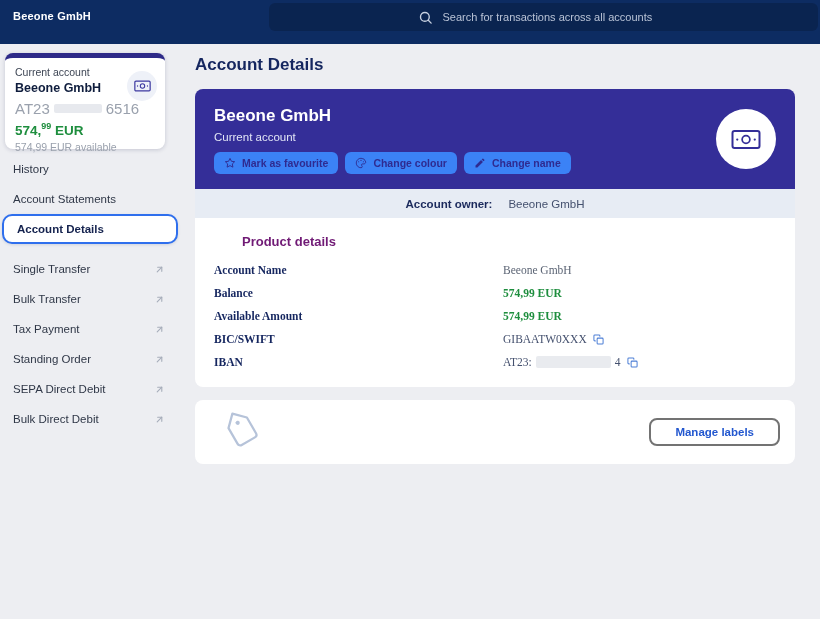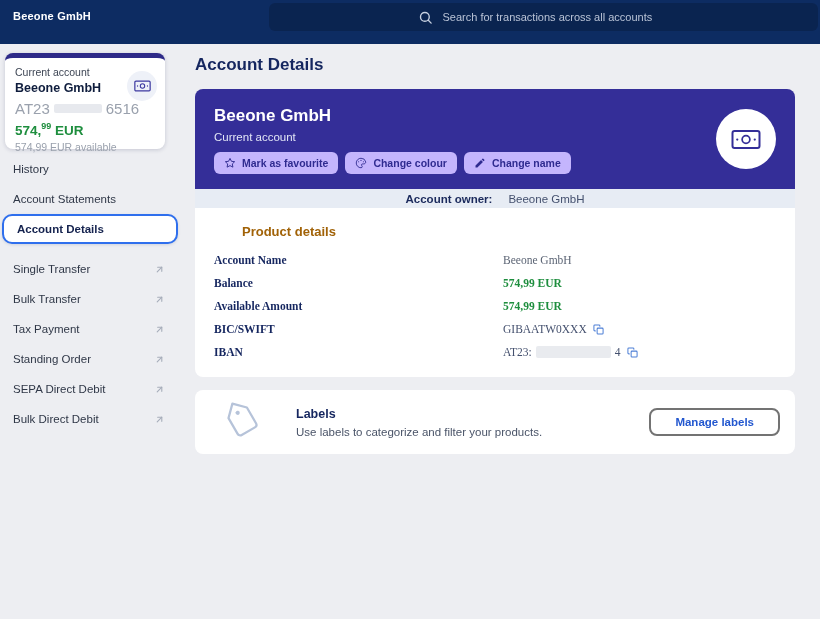--- a/index.html
+++ b/index.html
@@ -37,32 +37,32 @@
     font-weight:bold;color:#14224e;margin:0 2px;box-shadow:0 1px 3px rgba(20,30,70,.12);}
   .menu-gap{height:10px;}
   
   .main{position:absolute;left:195px;top:55px;width:600px;}
   .page-title{font-size:17px;font-weight:bold;color:#15265f;height:20px;}
   .hero{margin-top:14px;background:#342e98;border-radius:8px 8px 0 0;height:100px;position:relative;
     padding-left:19px;box-sizing:border-box;color:#ffffff;}
   .hero-name{padding-top:17px;font-size:17px;font-weight:bold;}
   .hero-type{margin-top:5px;font-size:11.5px;color:#e2e6f6;}
   .hero-buttons{margin-top:9px;display:flex;gap:7px;}
-  .hero-btn{display:inline-flex;align-items:center;gap:6px;background:#c4b5fd;color:#2f2b90;
+  .hero-btn{display:inline-flex;align-items:center;gap:6px;background:#3b82f6;color:#2f2b90;
     font-size:10.5px;font-weight:bold;padding:0 10px;height:22px;border-radius:6px;border:none;
     cursor:pointer;font-family:"Liberation Sans",sans-serif;}
   .hero-btn svg{flex-shrink:0;}
   .hero-circle{position:absolute;right:19px;top:20px;width:60px;height:60px;background:#ffffff;
     border-radius:50%;display:flex;align-items:center;justify-content:center;color:#342e98;}
-  .owner-strip{height:19px;background:#e7ecf4;display:flex;align-items:center;justify-content:center;
+  .owner-strip{height:29px;background:#e7ecf4;display:flex;align-items:center;justify-content:center;
     font-size:11.5px;gap:16px;}
   .owner-label{font-weight:bold;color:#1b2a5c;}
   .owner-value{color:#44506e;}
   .pd-body{background:#ffffff;border-radius:0 0 8px 8px;padding:16px 19px 9px;box-sizing:border-box;}
-  .pd-title{font-size:13px;font-weight:bold;color:#a16207;margin-bottom:14px;padding-left:28px;}
+  .pd-title{font-size:13px;font-weight:bold;color:#701a75;margin-bottom:14px;padding-left:28px;}
   .pd-row{display:flex;align-items:center;margin-bottom:9px;font-size:11.5px;min-height:14px;font-family:Liberation Serif, serif;}
   .pd-label{width:289px;font-weight:bold;color:#15265f;flex-shrink:0;}
   .pd-value{color:#5b6474;display:inline-flex;align-items:center;}
   .pd-value.green{color:#1e8e3e;font-weight:bold;}
   .pd-value.dark{color:#44506e;}
   .copy-btn{margin-left:6px;color:#4d7fd6;display:inline-flex;cursor:pointer;}
   .redact-lg{display:inline-block;width:75px;height:12px;background:#e9ebef;border-radius:2px;margin:0 4px;}
   .labels-card{margin-top:13px;background:#ffffff;border-radius:8px;height:64px;display:flex;
     align-items:center;padding:0 15px 0 30px;box-sizing:border-box;}
   .tag-icon{color:#b6c3d9;transform:rotate(15deg);display:inline-flex;}
@@ -273,19 +273,15 @@
     </div>
   </div>
 
   <div class="labels-card">
     <span class="tag-icon">
       <svg width="36" height="36" viewBox="0 0 24 24" fill="none" stroke="currentColor" stroke-width="1.5" stroke-linejoin="round">
         <path d="M20.59 13.41l-7.17 7.17a2 2 0 0 1-2.83 0L2 12V2h10l8.59 8.59a2 2 0 0 1 0 2.82z"></path>
         <circle cx="7" cy="7" r="1.4" fill="currentColor" stroke="none"></circle>
       </svg>
     </span>
-    <div class="labels-text">
-      <div class="labels-title">Labels</div>
-      <div class="labels-desc">Use labels to categorize and filter your products.</div>
-    </div>
     <button class="manage-btn">Manage labels</button>
   </div>
 </div>
 
 </body></html>

